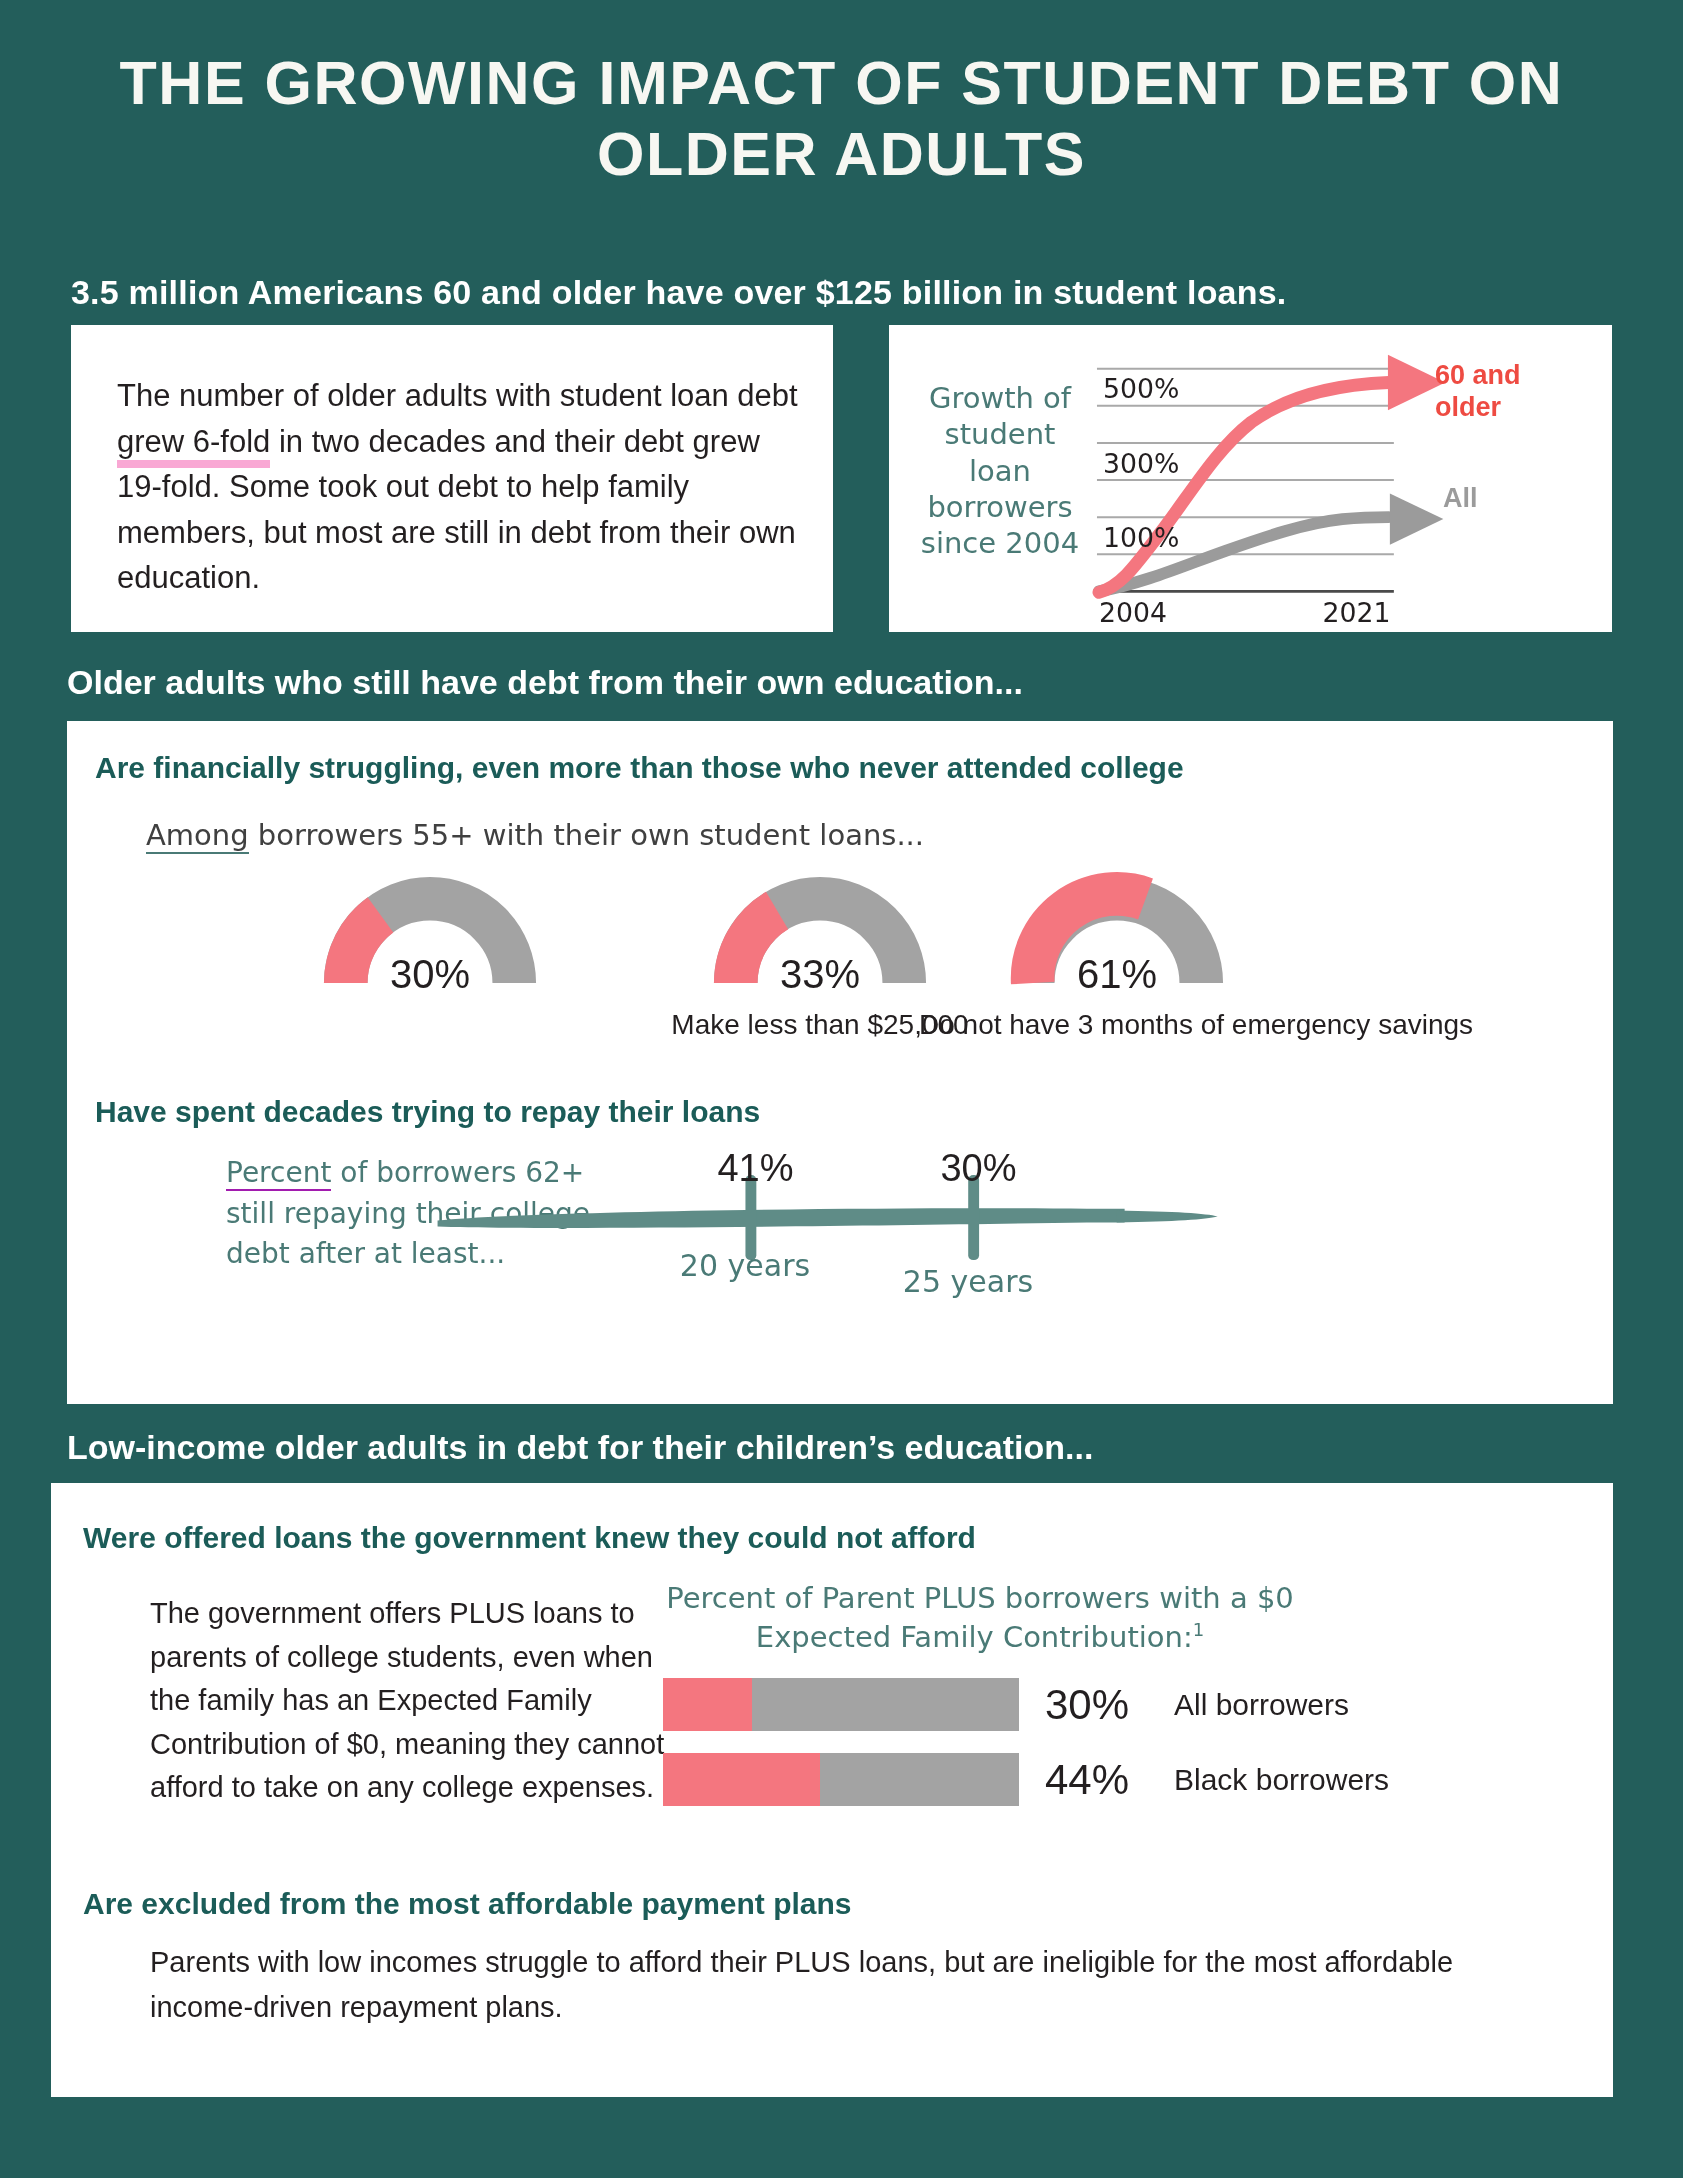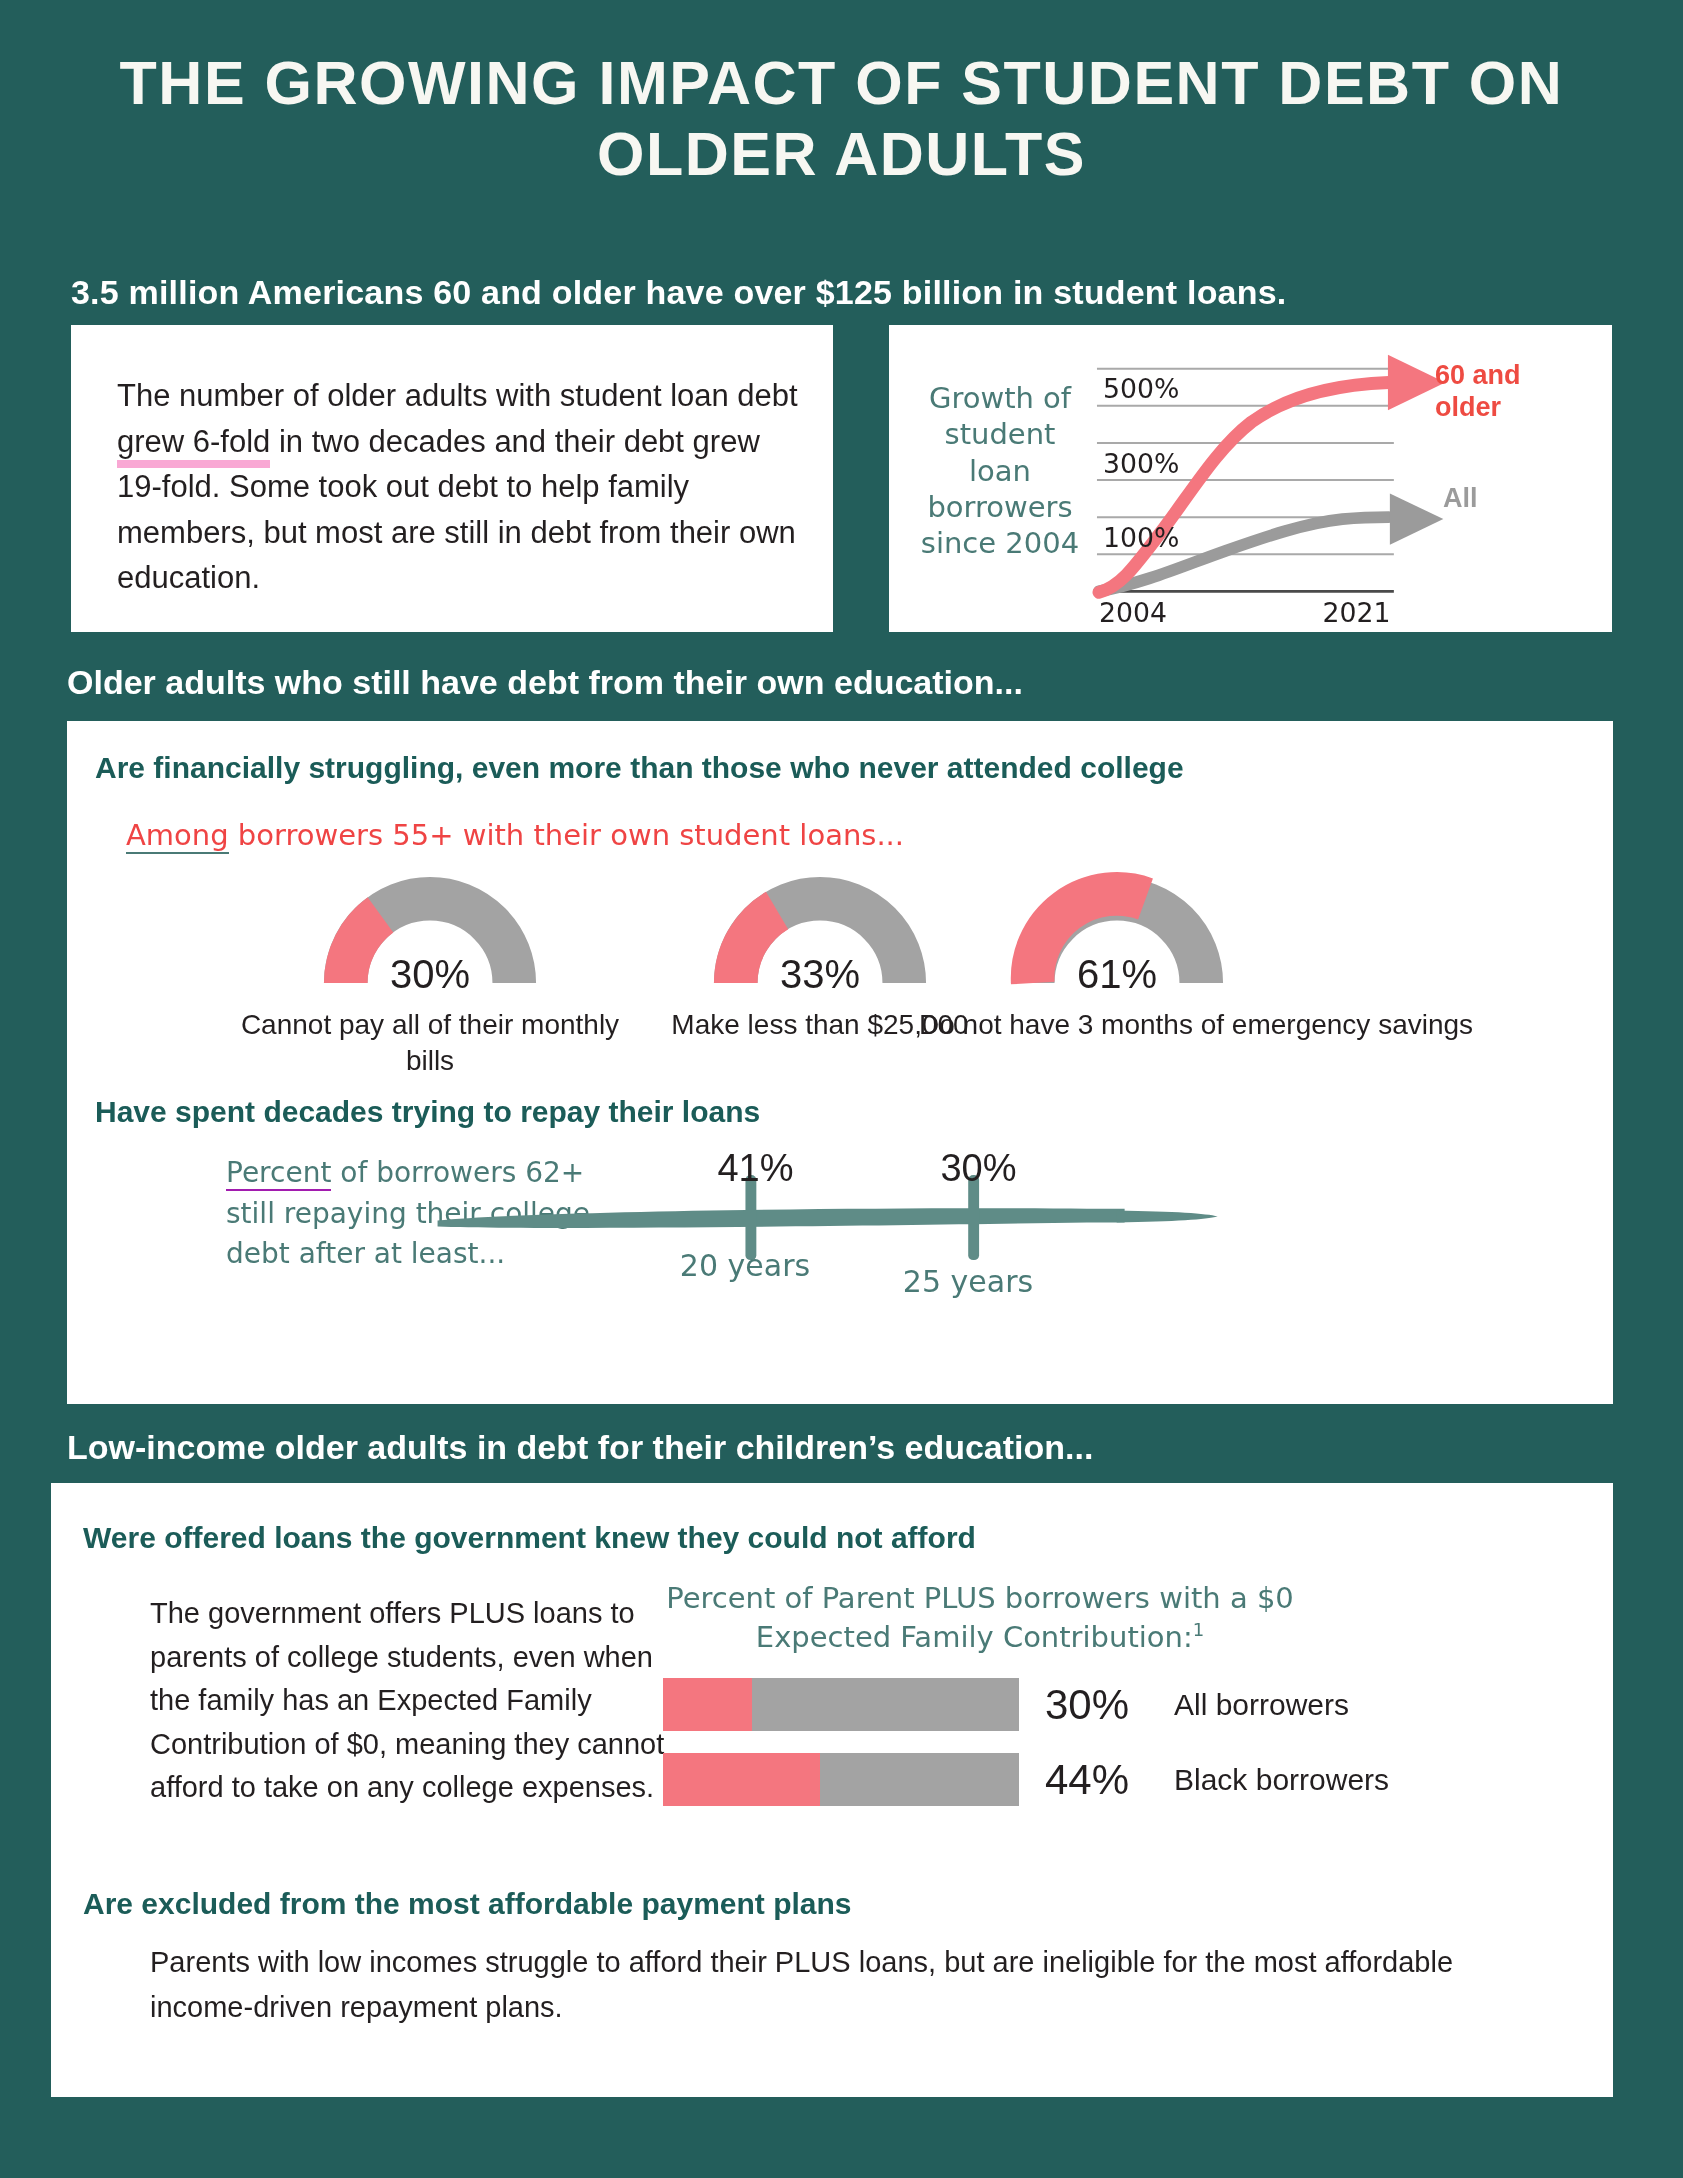--- a/index.html
+++ b/index.html
@@ -56,21 +56,22 @@
   
   .sub-head{position:absolute;color:#1B5C58;font-weight:bold;font-size:30px;}
   #sh-finance{left:28px;top:30px;}
   #sh-decades{left:28px;top:374px;}
   #sh-offered{left:32px;top:38px;}
   #sh-excluded{left:32px;top:404px;}
 
   
   .hand{
     font-family:"DejaVu Sans", sans-serif;
-    color:#ef4444;
+    color:#404040;
+    margin-left:20px;
   }
   #among{position:absolute;left:59px;top:97px;font-size:29px;}
   #among .u2{border-bottom:2px solid #4A7A76;}
 
   
   .gauges{position:absolute;left:119px;top:149px;width:1366px;height:218px;}
   .gauge{position:absolute;top:0;width:396px;text-align:center;}
   #g0{left:46px;} #g1{left:436px;} #g2{left:733px;}
   .gauge-wrap{position:relative;width:228px;height:121px;margin:0 auto;}
   .gauge-pct{
@@ -180,21 +181,20 @@
 
       <div class="gauge" id="g0">
         <div class="gauge-wrap">
           <svg width="228" height="121" viewBox="0 0 230 122">
             <path fill="none" stroke="#A3A3A3" stroke-width="44" d="M 30 114 A 85 85 0 0 1 200 114"></path>
 
             <path fill="none" stroke="#F4767F" stroke-width="44" d="M 30 114 A 85 85 0 0 1 65.03 45.24"></path>
           </svg>
           <div class="gauge-pct">30%</div>
         </div>
-        <div class="gauge-cap">Cannot pay all of their monthly bills</div>
       </div>
 
       <div class="gauge" id="g1">
         <div class="gauge-wrap">
           <svg width="228" height="121" viewBox="0 0 230 122">
             <path fill="none" stroke="#A3A3A3" stroke-width="44" d="M 30 114 A 85 85 0 0 1 200 114"></path>
 
             <path fill="none" stroke="#F4767F" stroke-width="44" d="M 30 114 A 85 85 0 0 1 71.70 40.86"></path>
           </svg>
           <div class="gauge-pct">33%</div>

